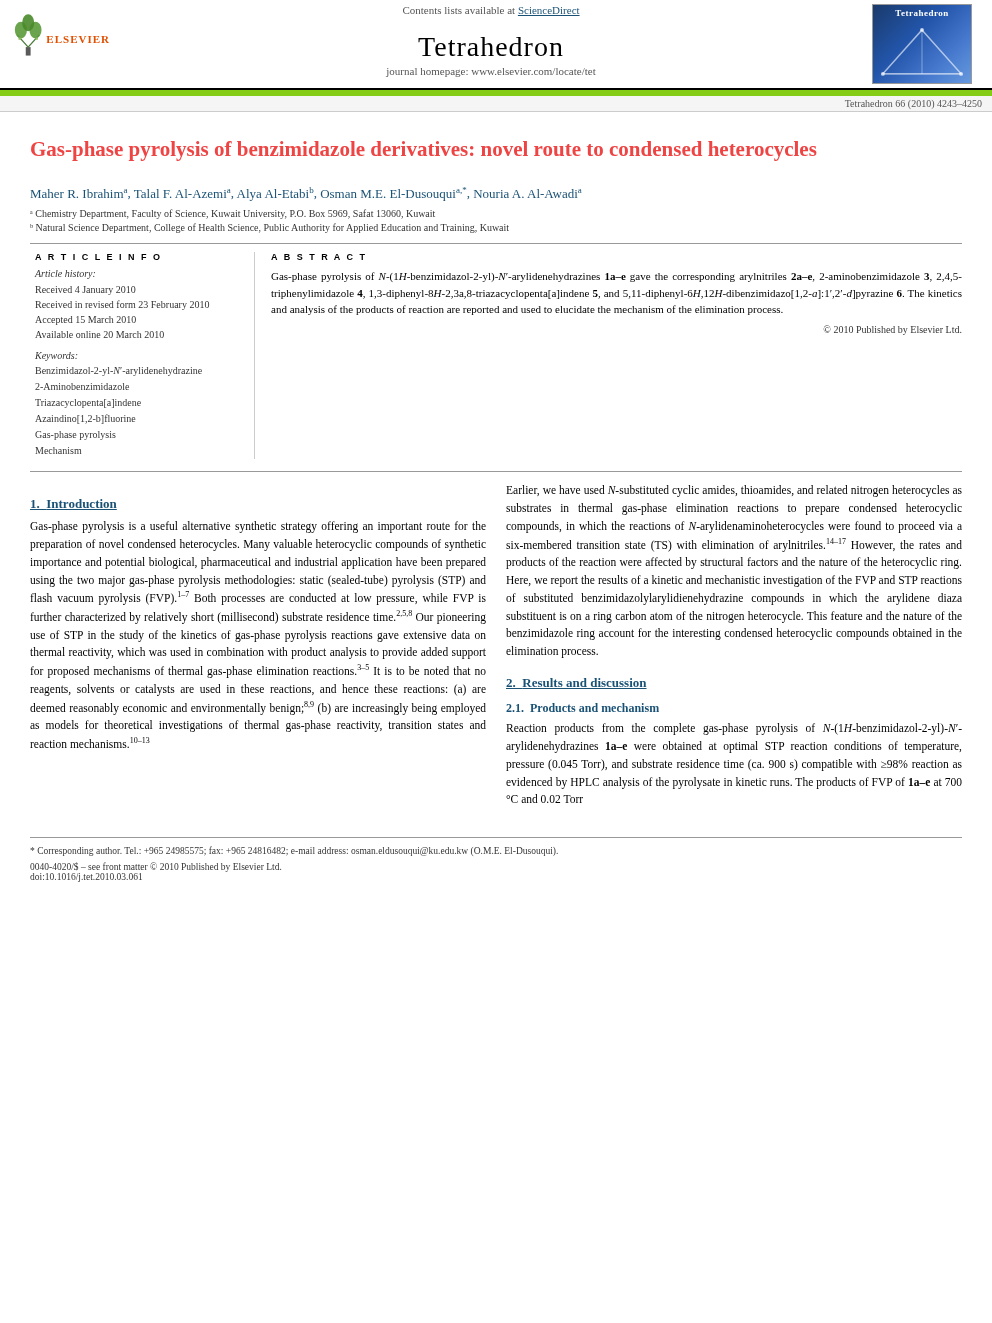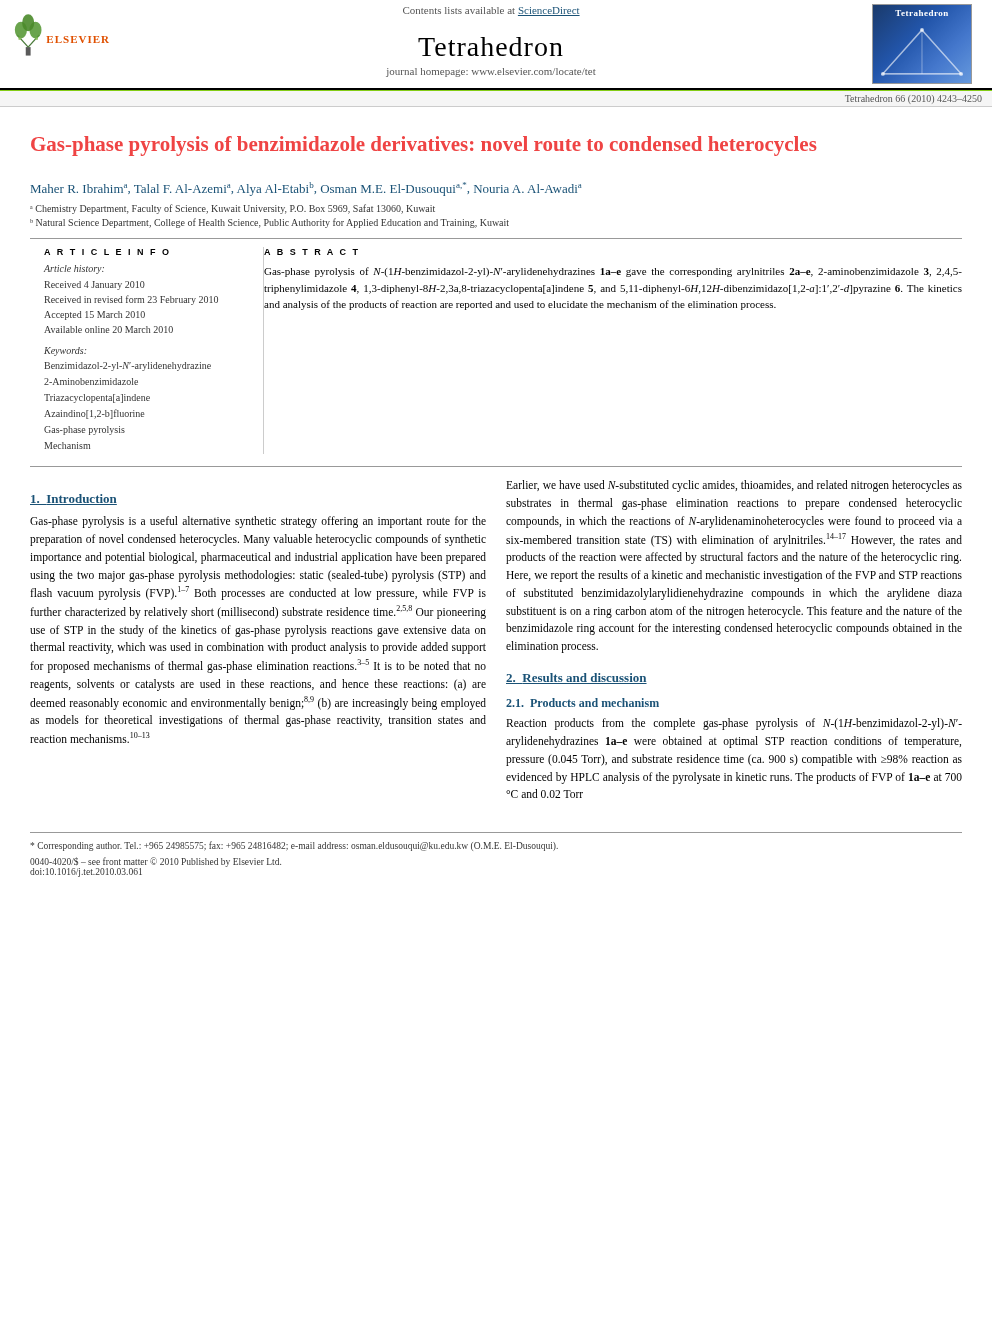--- a/index.html
+++ b/index.html
@@ -92,21 +92,21 @@
     .cover-lines {
       position: absolute;
       top: 20px;
       left: 5px;
       right: 5px;
       bottom: 5px;
     }
 
     .citation-bar {
       background: #f5f5f5;
-      border-top: 1px solid #84cc16;
+      border-top: 6px solid #84cc16;
       border-bottom: 1px solid #ccc;
       text-align: right;
       font-size: 10px;
       color: #555;
       padding: 2px 10px;
     }
 
     
     .main-content {
       padding: 12px 30px 20px 30px;
@@ -145,22 +145,22 @@
 
     .divider-line {
       border: none;
       border-top: 1px solid #999;
       margin: 8px 0;
     }
 
     
     .two-col {
       display: flex;
-      gap: 0;
-      margin: 8px 0 12px 14px;
+      gap: 16px;
+      margin: 8px 0 12px 5px;
     }
     .col-left {
       width: 220px;
       flex-shrink: 0;
       border-right: 1px solid #ccc;
       padding-right: 12px;
     }
     .col-right {
       flex: 1;
     }
@@ -378,20 +378,21 @@
       <div class="keyword-item">Azaindino[1,2-b]fluorine</div>
       <div class="keyword-item">Gas-phase pyrolysis</div>
       <div class="keyword-item">Mechanism</div>
     </div>
 
     <div class="col-right">
       <div class="section-heading-small">A B S T R A C T</div>
       <p class="abstract-text">
         Gas-phase pyrolysis of <i>N</i>-(1<i>H</i>-benzimidazol-2-yl)-<i>N</i>′-arylidenehydrazines <b>1a–e</b> gave the corresponding arylnitriles <b>2a–e</b>, 2-aminobenzimidazole <b>3</b>, 2,4,5-triphenylimidazole <b>4</b>, 1,3-diphenyl-8<i>H</i>-2,3a,8-triazacyclopenta[a]indene <b>5</b>, and 5,11-diphenyl-6<i>H</i>,12<i>H</i>-dibenzimidazo[1,2-<i>a</i>]:1′,2′-<i>d</i>]pyrazine <b>6</b>. The kinetics and analysis of the products of reaction are reported and used to elucidate the mechanism of the elimination process.
       </p>
+      <div class="copyright-line">© 2010 Published by Elsevier Ltd.</div>
     </div>
   </div>
 
   <hr class="divider-line">
 
   <div class="body-two-col">
 
     <div class="body-col">
       <div class="section-title">
         <span>1.&nbsp;</span>

